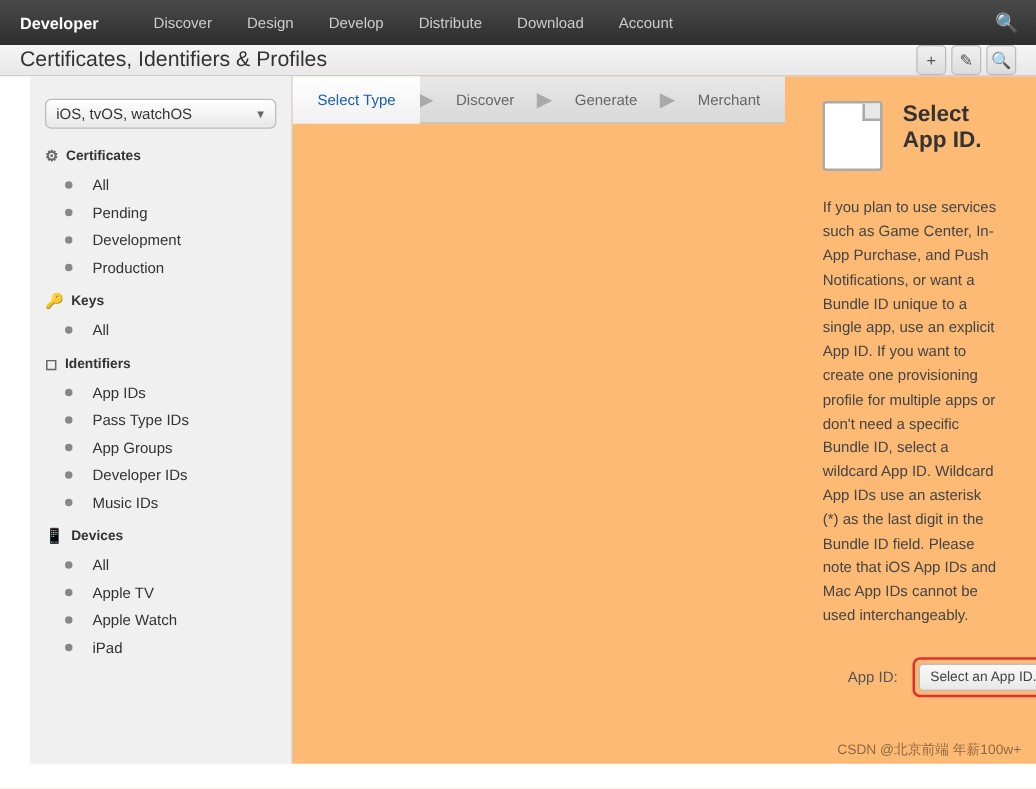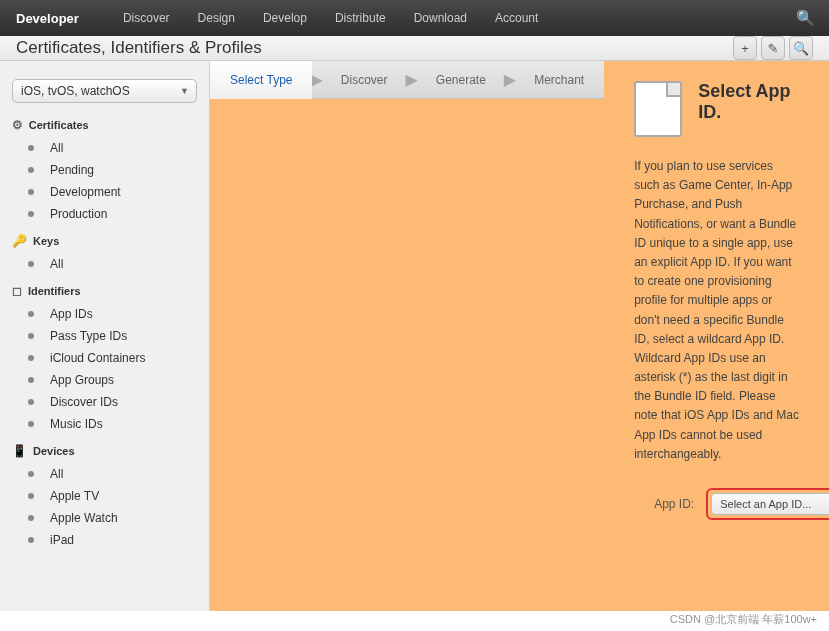--- a/index.html
+++ b/index.html
@@ -38,21 +38,21 @@
     .sub-header-btn {
       background: linear-gradient(to bottom, #f0f0f0, #ddd);
       border: 1px solid #bbb;
       border-radius: 4px;
       width: 24px; height: 24px;
       display: flex; align-items: center; justify-content: center;
       cursor: pointer; font-size: 13px; color: #555;
     }
 
     
-    #main { display: flex; height: calc(631px - 36px - 45px); }
+    #main { display: flex; height: calc(631px - 36px - 45px); margin-left: 24px; }
 
     
     #sidebar {
       width: 210px;
       background: #f0f0f0;
       border-right: 1px solid #d0d0d0;
       padding: 10px 0;
       overflow-y: auto;
       flex-shrink: 0;
     }
@@ -211,21 +211,21 @@
       position: absolute;
       right: 6px; top: 50%;
       transform: translateY(-50%);
       pointer-events: none;
       color: #666;
     }
 
     
     .watermark {
       position: absolute;
-      bottom: 4px; right: 12px;
+      bottom: 24px; right: 12px;
       font-size: 11px; color: rgba(0,0,0,0.45);
       pointer-events: none;
     }
   </style>
 </head>
 <body>
 
 <nav id="top-nav">
   <div class="nav-logo">
     <span class="apple-icon"> </span>
@@ -306,29 +306,25 @@
       <div class="sidebar-item">
         <span class="dot"></span>
         <span>App IDs</span>
       </div>
       <div class="sidebar-item">
         <span class="dot"></span>
         <span>Pass Type IDs</span>
       </div>
       <div class="sidebar-item">
         <span class="dot"></span>
-        <span>iCloud Containers</span>
-      </div>
-      <div class="sidebar-item">
-        <span class="dot"></span>
         <span>App Groups</span>
       </div>
       <div class="sidebar-item">
         <span class="dot"></span>
-        <span>Discover IDs</span>
+        <span>Developer IDs</span>
       </div>
       <div class="sidebar-item">
         <span class="dot"></span>
         <span>Music IDs</span>
       </div>
     </div>
 
     <div class="sidebar-section">
       <div class="sidebar-section-header">
         <span class="section-icon">📱</span>

